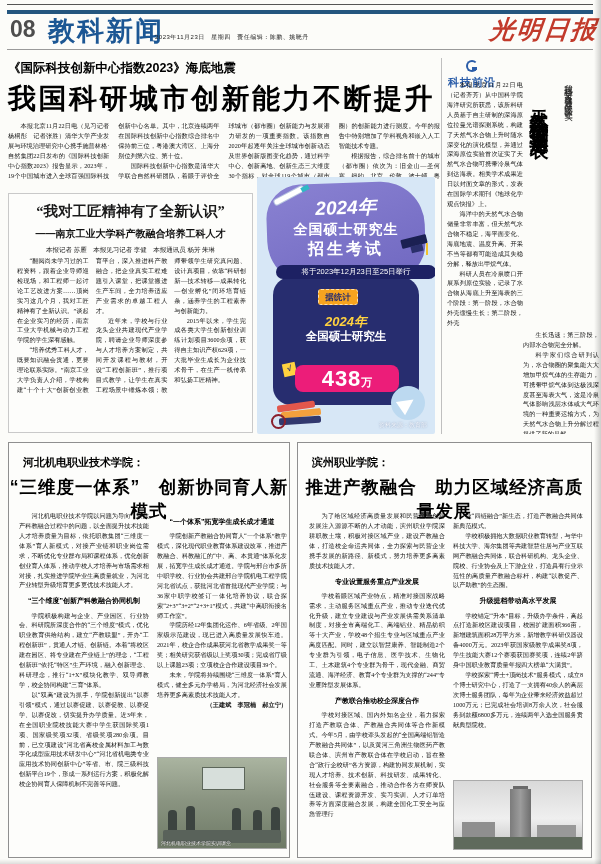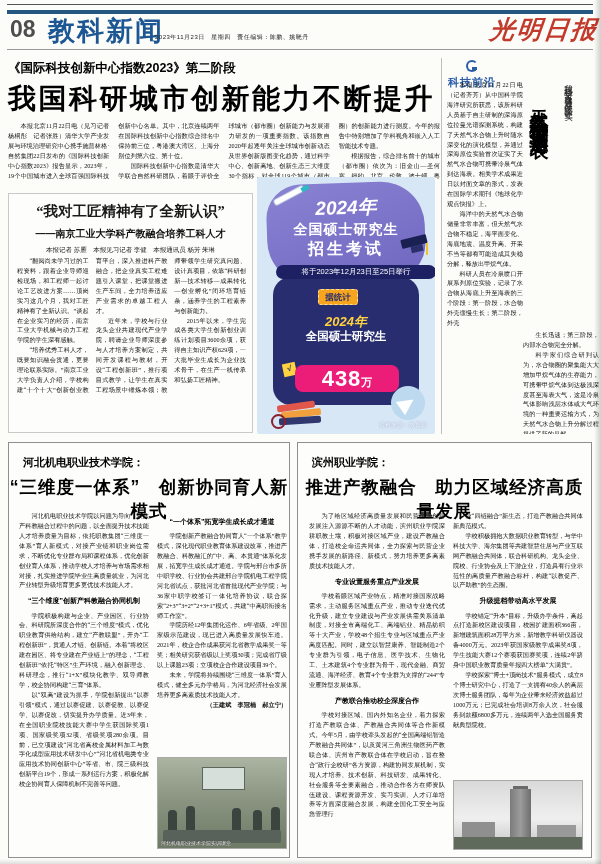--- a/index.html
+++ b/index.html
@@ -95,21 +95,21 @@
 <div class="page">
 
   <div class="abs rule-thin" style="left:7px; top:4px; width:586px;"></div>
   <div class="abs rule-navy" style="left:7px; top:10px; width:586px;"></div>
   <div class="abs page-num" style="left:10px; top:16px;">08</div>
   <div class="abs section-title" style="left:48px; top:13px;">教科新闻</div>
   <div class="abs dateline sans" style="left:155px; top:33px;">2023年11月23日　星期四　责任编辑：陈鹏、姚晓丹</div>
   <div class="abs masthead" style="left:490px; top:13px;">光明日报</div>
   <div class="abs rule-gray" style="left:7px; top:49px; width:586px;"></div>
 
-  <div class="abs main-kicker" style="left:8px; top:60px;">《国际科技创新中心指数2023》第二阶段</div>
+  <div class="abs main-kicker" style="left:8px; top:60px;">《国际科技创新中心指数2023》海底地震</div>
   <div class="abs main-headline" style="left:8px; top:80px;">我国科研城市创新能力不断提升</div>
   <div class="abs body-text cols-4" style="left:8px; top:121px; width:432px; height:66px;">
       <p>本报北京11月22日电（见习记者 杨桐彤　记者张胜）清华大学产业发展与环境治理研究中心携手施普林格·自然集团22日发布的《国际科技创新中心指数2023》报告显示，2023年，19个中国城市进入全球百强国际科技创新中心名单。其中，北京连续两年在国际科技创新中心指数综合排名中保持前三位，粤港澳大湾区、上海分别位列第六位、第十位。</p>
       <p>国际科技创新中心指数是清华大学联合自然科研团队，着眼于评价全球城市（都市圈）创新能力与发展潜力研发的一项重要指数。该指数自2020年起逐年关注全球城市创新动态及世界创新版图变化趋势，通过科学中心、创新高地、创新生态三大维度30个指标，对全球119个城市（都市圈）的创新能力进行测度。今年的报告中特别增加了学科视角和嵌入人工智能技术专题。</p>
       <p>根据报告，综合排名前十的城市（都市圈）依次为：旧金山—圣何塞、纽约、北京、伦敦、波士顿、粤港澳大湾区、东京、巴尔的摩—华盛顿、巴黎、上海。其中，北京在科学中心维度排名全球第一；粤港澳大湾区以9所300强科研机构、7所世界领先大学位列科研机构分维度第一；在人工智能技术专项发明专利总量前30城市（都市圈）中，中国城市占14席，以北京、粤港澳大湾区为代表的中国城市在有效发明专利总量方面居领先地位。</p>
     </div>
 
   <div class="abs vrule" style="left:441px; top:58px; height:376px;"></div>
 
   <div class="abs soft-box" style="left:8px; top:193px; width:245px; height:240px;">

